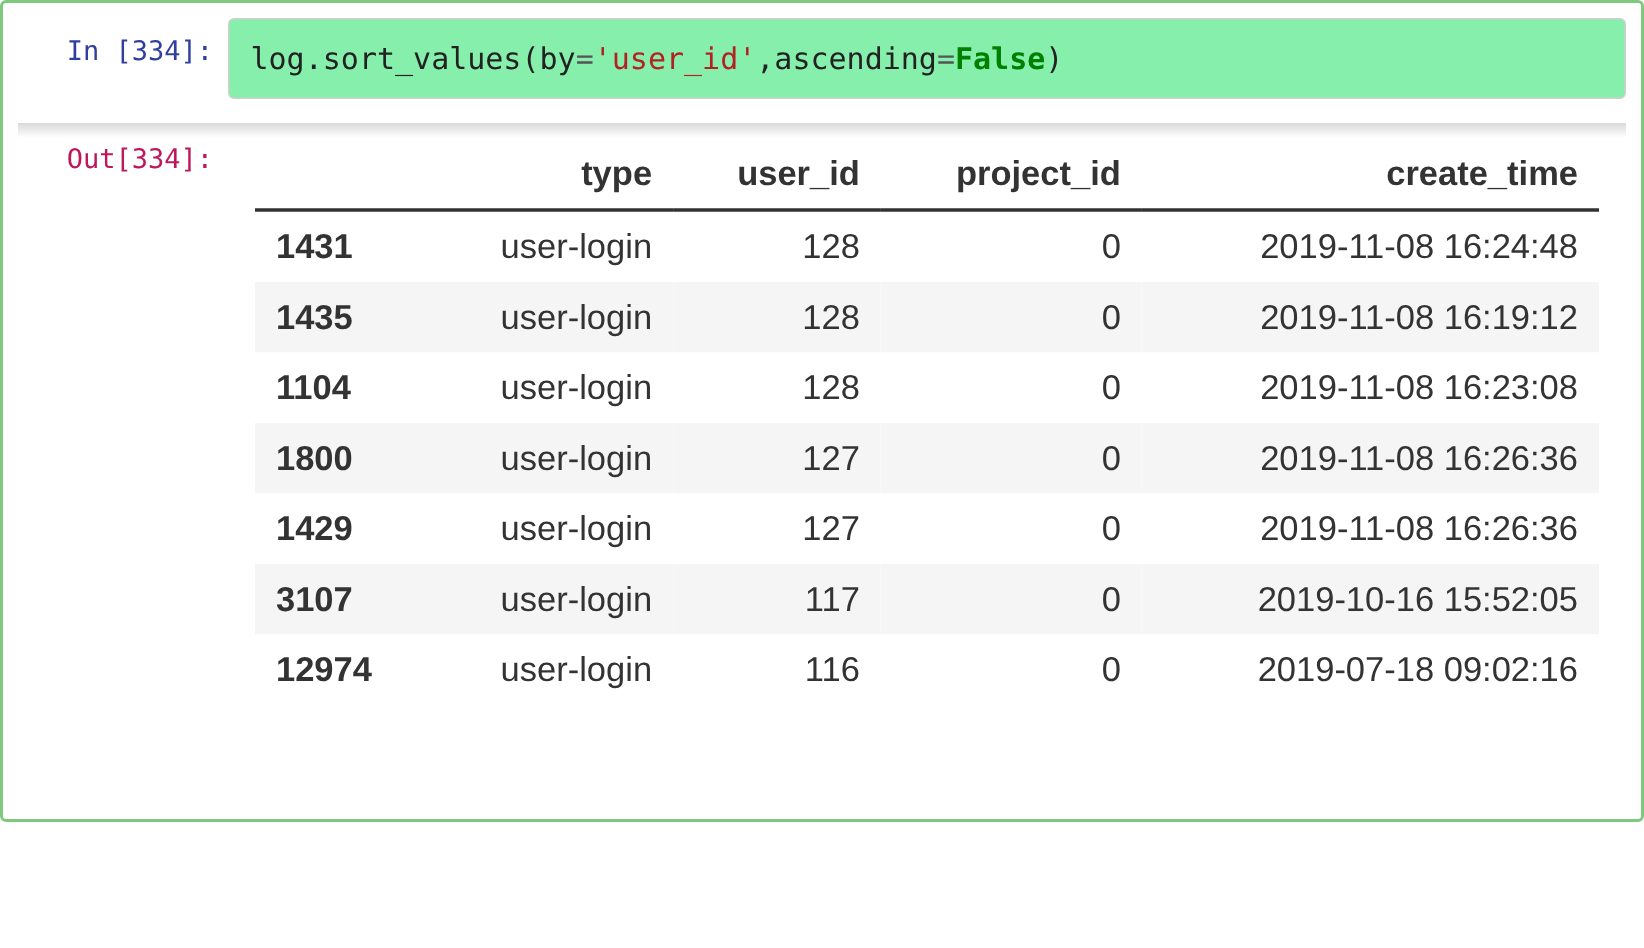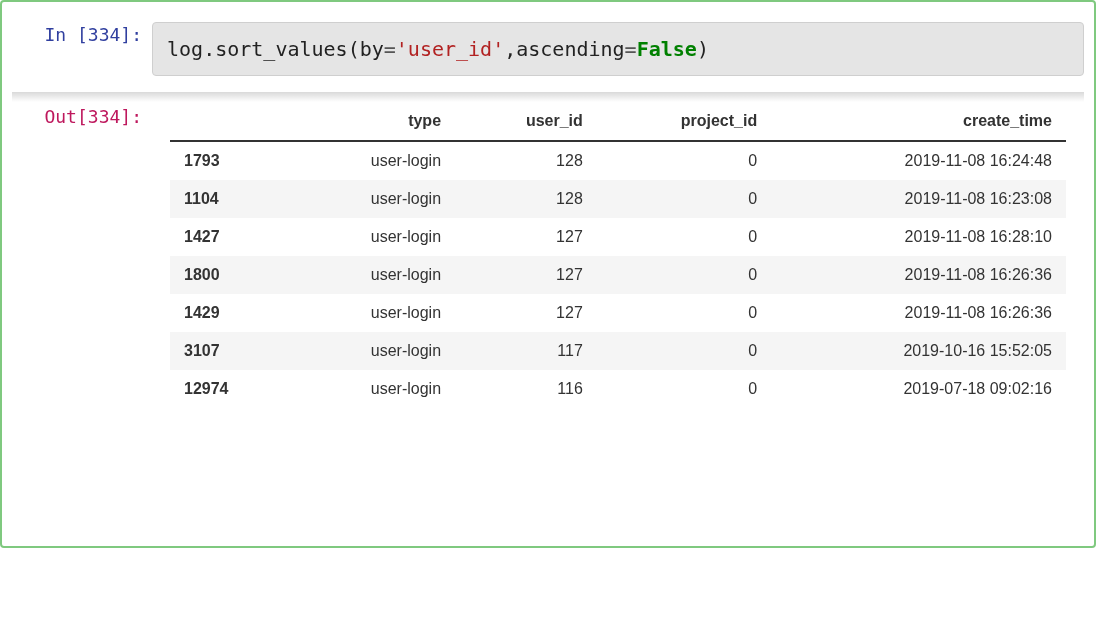--- a/index.html
+++ b/index.html
@@ -36,28 +36,27 @@
     font-size: 18px;
     line-height: 1.2;
     white-space: pre;
   }
   .prompt.in { color: #303F9F; }
   .prompt.out { color: #be185d; }
   .code-box {
     flex: 1 1 auto;
     border: 1px solid #cfcfcf;
     border-radius: 4px;
-    background: #e5e5e5;
+    background: #86efac;
     padding: 12px 14px;
     font-family: "Menlo", "Monaco", "Consolas", monospace;
     font-size: 20px;
     line-height: 1.4;
     white-space: pre;
     overflow-x: auto;
-    margin-top: 10px;
   }
   .tok-plain { color: #222; }
   .tok-op { color: #555; }
   .tok-str { color: #B22222; }
   .tok-bool { color: #008000; font-weight: bold; }
   .output-area {
     display: flex;
     align-items: flex-start;
     margin-top: 18px;
     padding: 0 10px 10px 10px;
@@ -72,21 +71,21 @@
     pointer-events: none;
     background: linear-gradient(to bottom, rgba(0,0,0,0.15), rgba(0,0,0,0));
   }
   .output-body {
     flex: 1 1 auto;
     padding: 8px 18px 0 18px;
   }
   table.dataframe {
     border-collapse: collapse;
     width: 100%;
-    font-size: 16px;
+    font-size: 23px;
     color: #333;
   }
   table.dataframe thead th {
     text-align: right;
     font-weight: bold;
     padding: 10px 14px;
     border-bottom: 2px solid #333;
     background: #fff;
   }
   table.dataframe thead th.idx-head {
@@ -131,39 +130,39 @@
             <tr>
               <th class="idx-head"></th>
               <th>type</th>
               <th>user_id</th>
               <th>project_id</th>
               <th>create_time</th>
             </tr>
           </thead>
           <tbody id="df-body">
           <tr>
-                <th>1793</th>
+                <th>1431</th>
                 <td>user-login</td>
                 <td>128</td>
                 <td>0</td>
                 <td>2019-11-08 16:24:48</td>
+              </tr>
+              <tr>
+                <th>1435</th>
+                <td>user-login</td>
+                <td>128</td>
+                <td>0</td>
+                <td>2019-11-08 16:19:12</td>
               </tr>
               <tr>
                 <th>1104</th>
                 <td>user-login</td>
                 <td>128</td>
                 <td>0</td>
                 <td>2019-11-08 16:23:08</td>
-              </tr>
-              <tr>
-                <th>1427</th>
-                <td>user-login</td>
-                <td>127</td>
-                <td>0</td>
-                <td>2019-11-08 16:28:10</td>
               </tr>
               <tr>
                 <th>1800</th>
                 <td>user-login</td>
                 <td>127</td>
                 <td>0</td>
                 <td>2019-11-08 16:26:36</td>
               </tr>
               <tr>
                 <th>1429</th>

